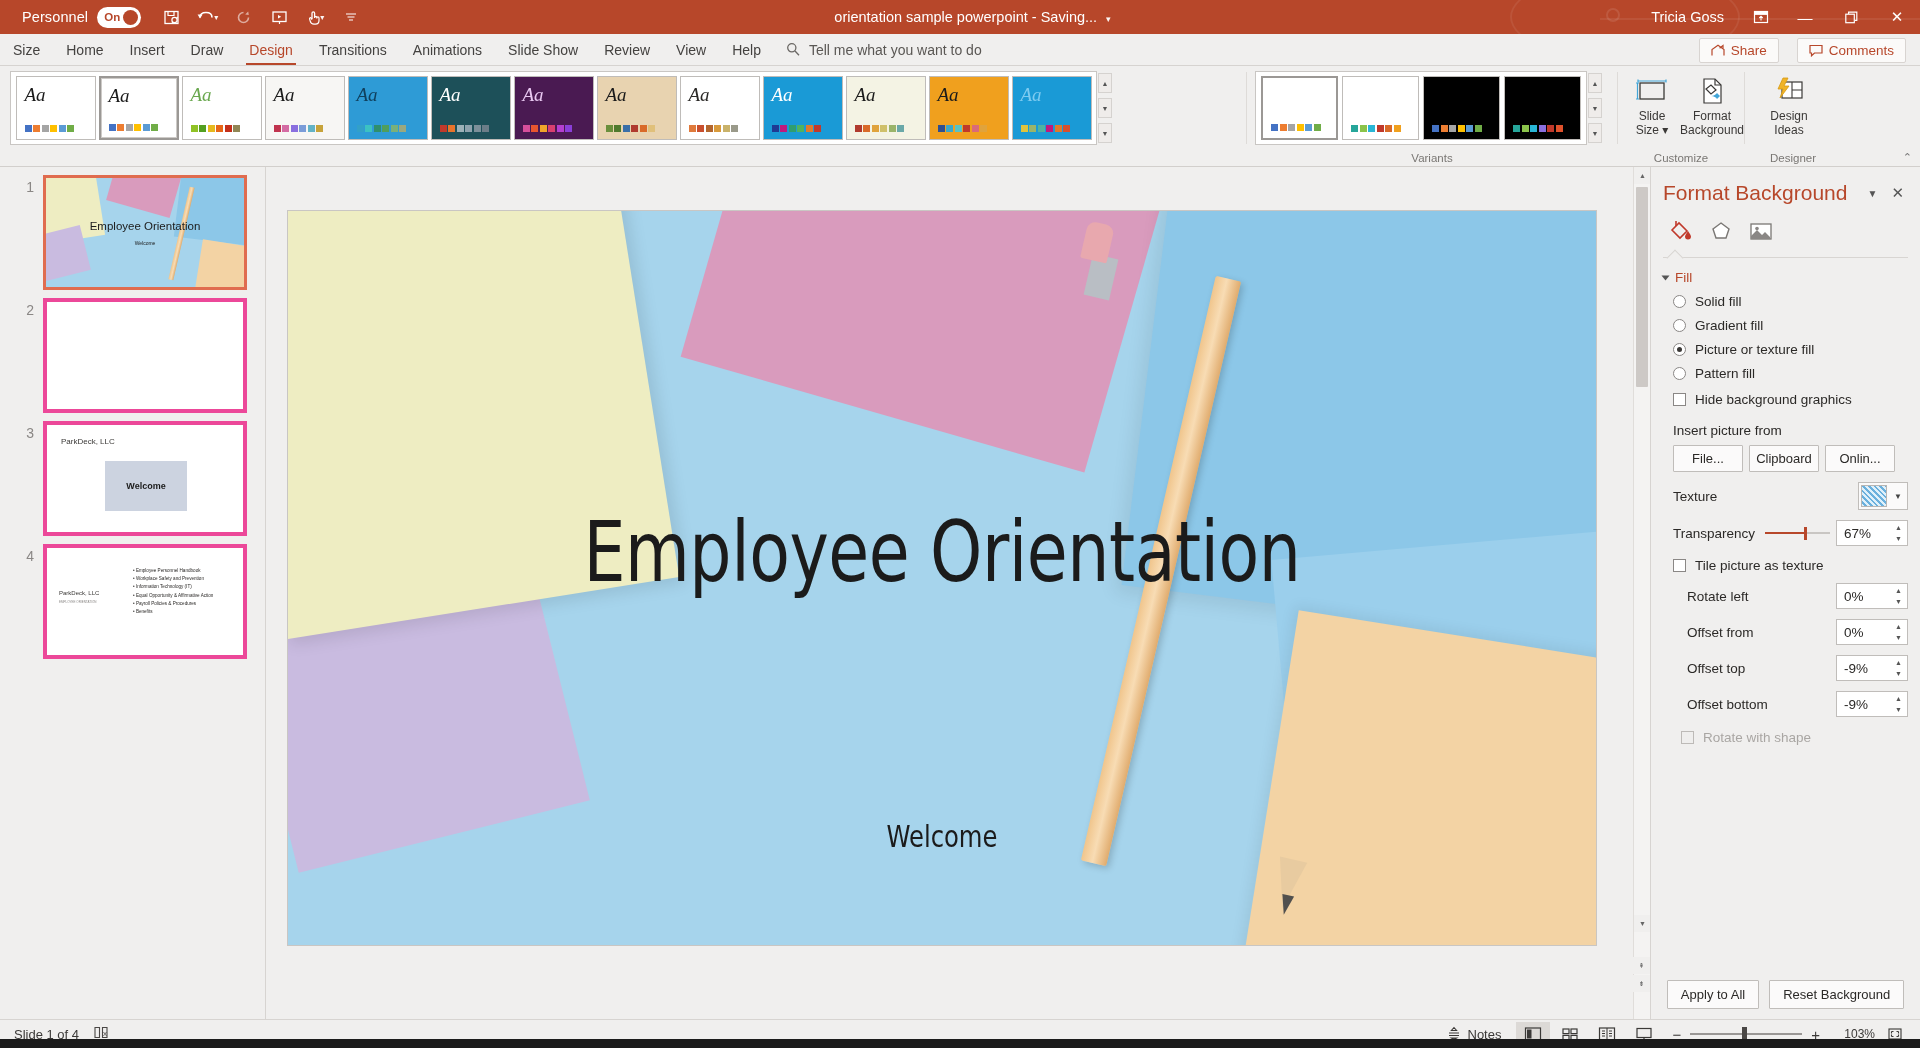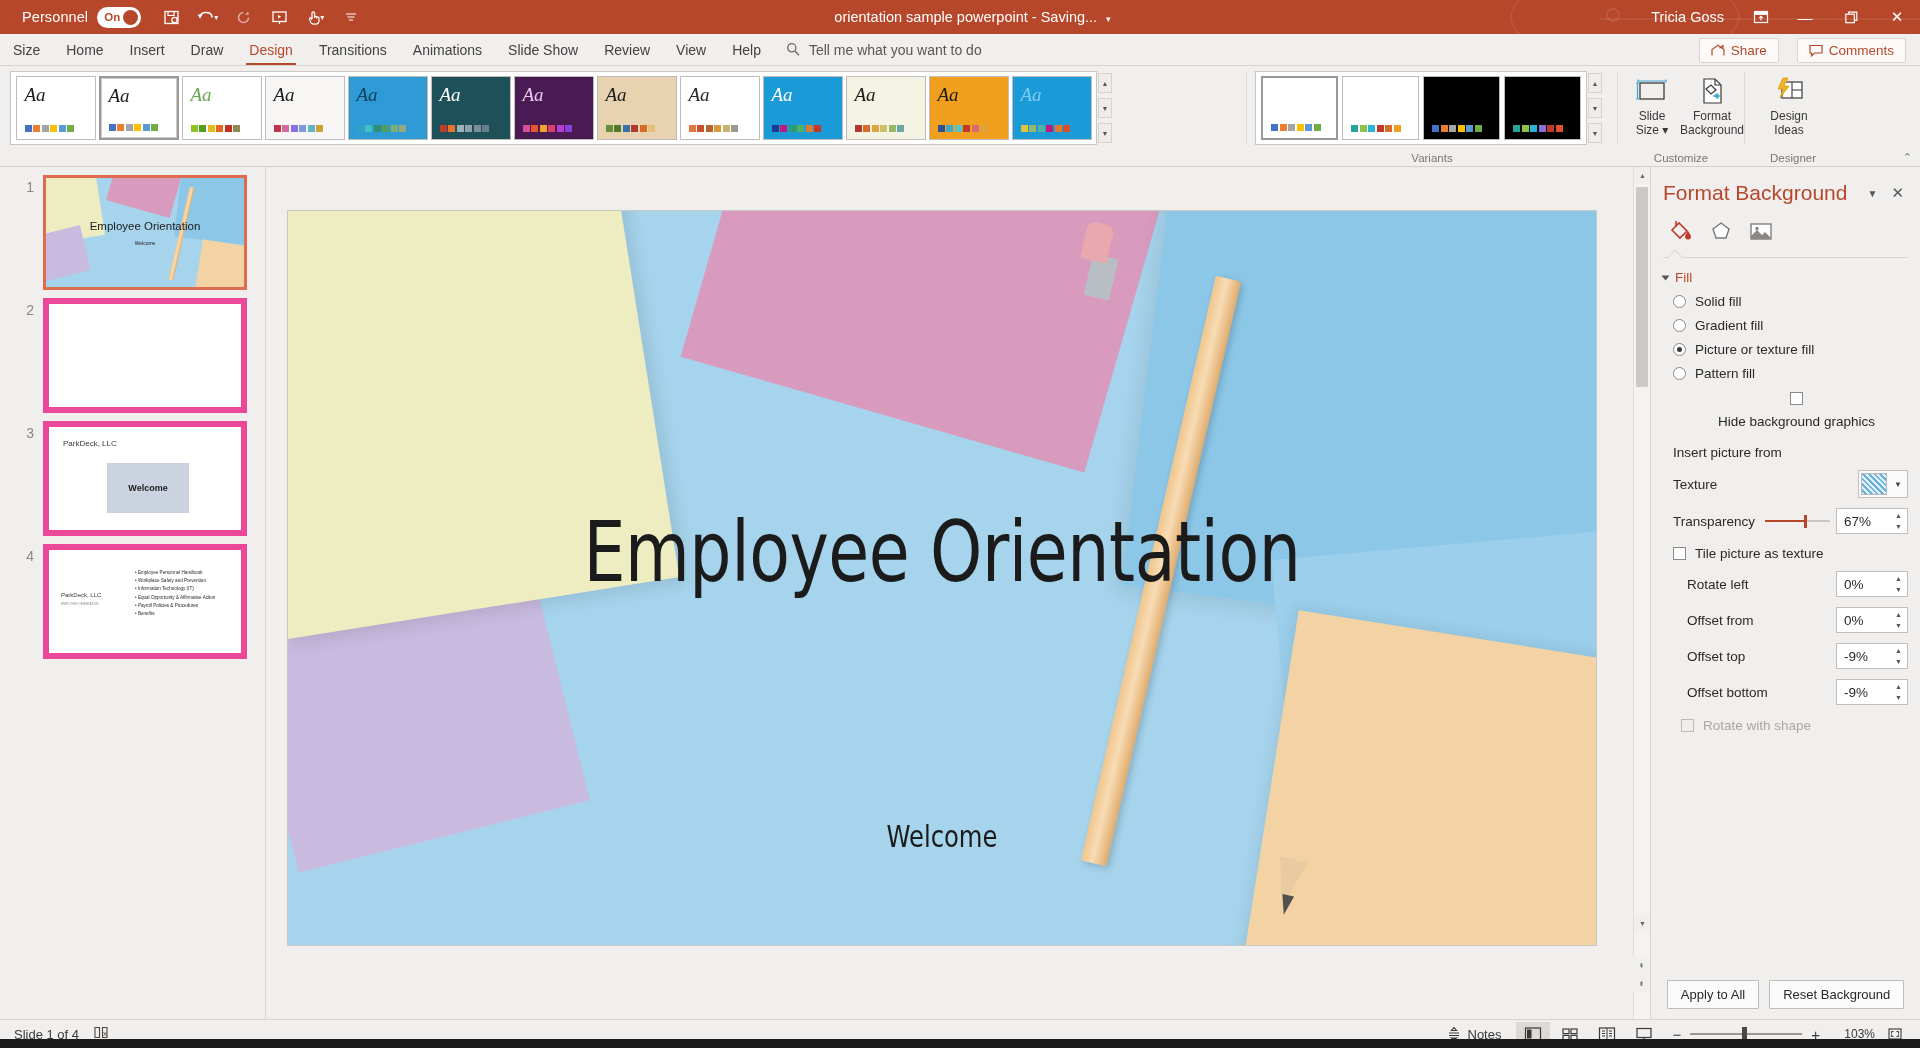--- a/index.html
+++ b/index.html
@@ -129,21 +129,21 @@
 
   
   .thumbpane {
     width: 266px; background:#f0efee; position:relative;
     border-right:1px solid #d7d4d1; overflow:hidden; flex:none;
   }
   .thumbrow { display:flex; align-items:flex-start; padding:8px 0 0 8px; }
   .thumbnum { width:26px; text-align:right; font-size:14px; color:#8a8785; padding-top:4px;
               margin-right:9px; }
   .thumb {
-    width: 204px; height:115px; background:#fff; border:6px solid #ec4899; position:relative;
+    width: 204px; height:115px; background:#fff; border:4px solid #ec4899; position:relative;
     overflow:hidden;
   }
   .thumb.sel { border:3px solid #e06c4f; }
 
   
   .canvaspane { flex:1; background:#f0efee; position:relative; overflow:hidden; }
   .slide-canvas {
     position:absolute; left:22px; top:44px; width:1308px; height:734px;
     background:#a6d4ec; overflow:hidden; box-shadow:0 0 0 1px #c9c6c3;
   }
@@ -769,26 +769,31 @@
         <div class="radio-row">
           <span class="radio on"></span>
           <span class="fp-text">Picture or texture fill</span>
         </div>
         <div class="radio-row">
           <span class="radio"></span>
           <span class="fp-text">Pattern fill</span>
         </div>
       </div>
 
-    <div class="radio-row" style="padding-top:11px;flex-direction:column;">
+    <div class="radio-row" style="padding-top:11px;">
       <span class="cbox"></span>
       <span class="fp-text">Hide background graphics</span>
     </div>
 
     <div class="fp-label-blk">Insert picture from</div>
+    <div class="btn-row" id="insert-btns-host">
+        <span class="pbtn">File...</span>
+        <span class="pbtn">Clipboard</span>
+        <span class="pbtn">Onlin...</span>
+      </div>
 
     <div class="frow">
       <span class="flabel">Texture</span>
       <span class="texture-box">
         <span class="texture-sw"></span>
         <span class="texture-caret">▼</span>
       </span>
     </div>
 
     <div class="frow">

